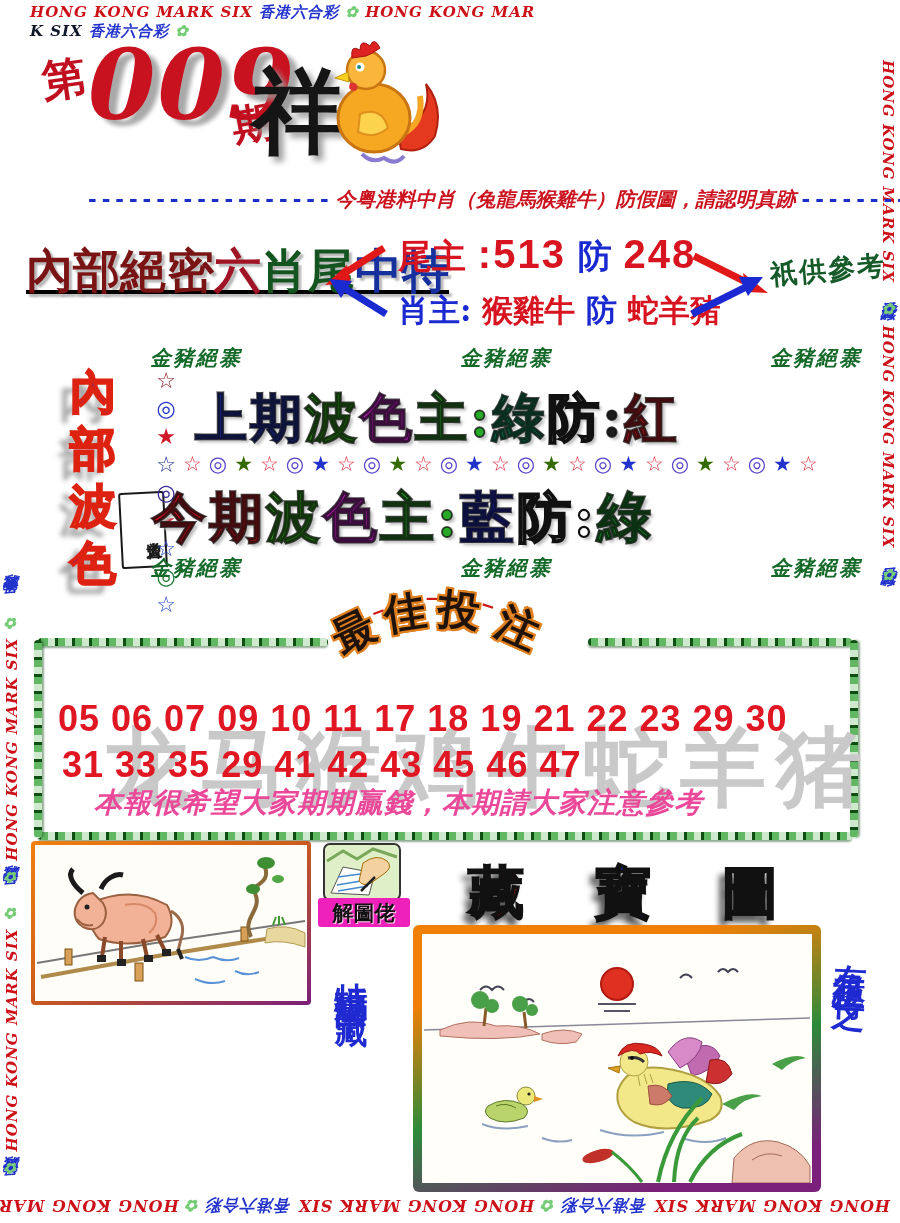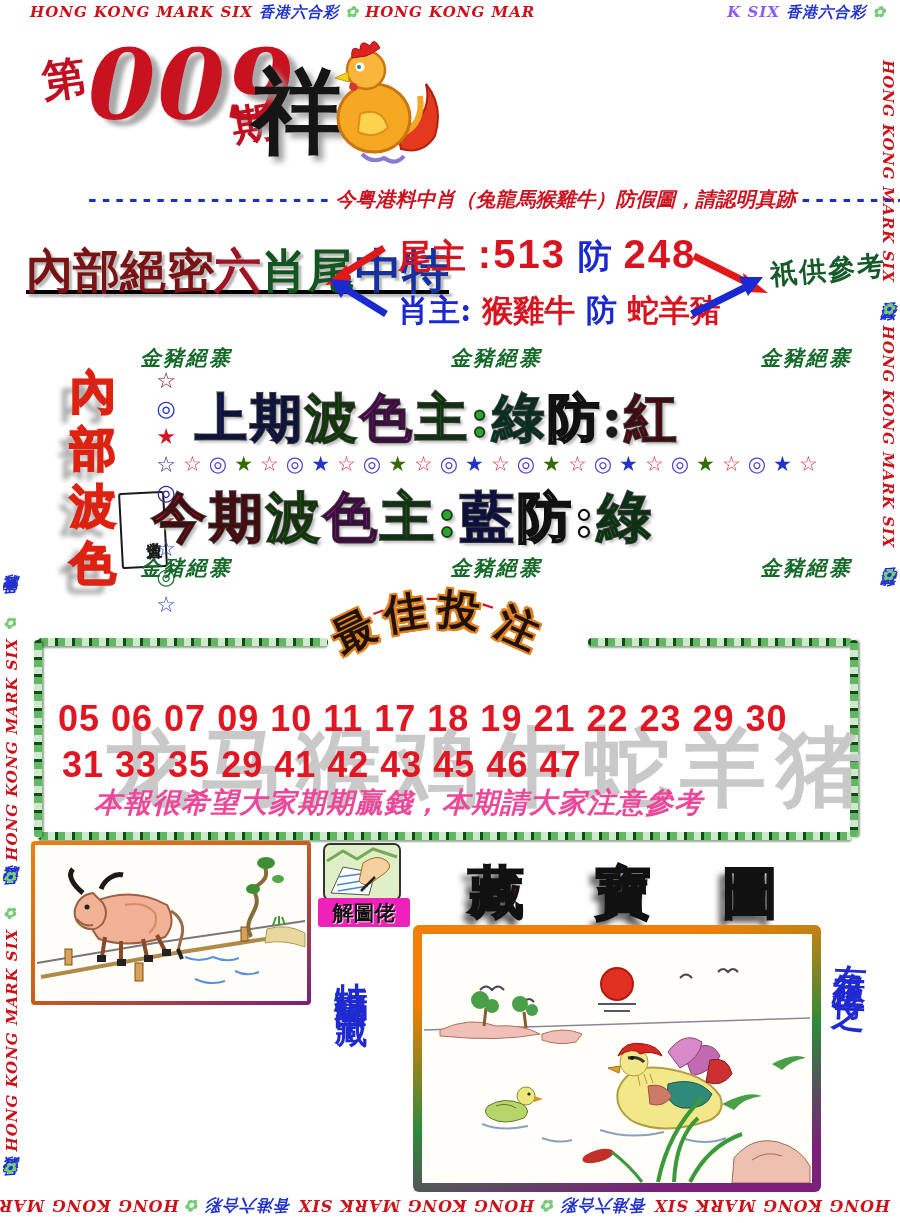--- a/index.html
+++ b/index.html
@@ -1,21 +1,21 @@
 <!DOCTYPE html>
 <html><head>
 <meta charset="utf-8">
 <style>
   html,body{margin:0;padding:0;background:#fff;}
   #page{position:relative;width:900px;height:1223px;background:#fff;overflow:hidden;
         font-family:"Liberation Sans",sans-serif;}
   .abs{position:absolute;}
   
   .bord{font:italic bold 15px "DejaVu Serif",serif;letter-spacing:1px;white-space:nowrap;}
-  .top-bord{left:30px;top:3px;width:856px;display:flex;justify-content:space-between;}
+  .top-bord{left:30px;top:3px;width:856px;display:flex;justify-content:space-between;flex-direction:column;}
   .left-bord{left:3px;top:28px;height:1160px;writing-mode:vertical-rl;transform:rotate(180deg);}
   .right-bord{right:3px;top:60px;height:1135px;writing-mode:vertical-rl;}
   .bot-bord{left:10px;top:1194px;width:880px;transform:rotate(180deg);font-size:16px;}
   
   .issue-pre{left:42px;top:50px;font:bold 44px "DejaVu Serif",serif;color:#c01020;transform:rotate(-8deg);}
   .issue-num{left:88px;top:28px;font:italic bold 97px "DejaVu Serif",serif;color:#c81220;
              text-shadow:8px 6px 4px #a9a9a9;letter-spacing:2px;}
   .issue-suf{left:232px;top:96px;font:bold 42px "DejaVu Serif",serif;color:#c01020;transform:rotate(-10deg);}
   .brand-ch{left:252px;top:50px;font:bold 92px "DejaVu Serif",serif;color:#151515;
             text-shadow:5px 5px 6px #9a9a9a;}
@@ -27,21 +27,21 @@
   .notice-t{font:italic bold 20px "DejaVu Serif",serif;color:#cc1420;margin:0 4px;}
   
   .headline{left:26px;top:240px;font:bold 47px "DejaVu Serif",serif;white-space:nowrap;text-decoration:underline;}
   .headline span{text-shadow:3px 3px 2px #b9b9b9;}
   .tail-line{left:398px;top:232px;white-space:nowrap;font:bold 34px "DejaVu Serif",serif;}
   .tail-line .num{font:bold 40px "Liberation Sans",sans-serif;letter-spacing:2px;}
   .zod-line{left:398px;top:290px;white-space:nowrap;font:bold 31px "DejaVu Serif",serif;}
   .red-t{color:#d81420;} .blue-t{color:#1a2ad0;}
   .ref-note{left:770px;top:252px;font:bold 27px "DejaVu Serif",serif;color:#155a28;
             transform:rotate(-5deg);letter-spacing:2px;white-space:nowrap;}
-  .goldpig-row{left:140px;top:344px;width:712px;display:flex;justify-content:space-between;}
+  .goldpig-row{left:150px;top:344px;width:712px;display:flex;justify-content:space-between;}
   .goldpig-row2{top:554px;}
   .goldpig{font:italic bold 21px "DejaVu Serif",serif;color:#156a2a;letter-spacing:2px;}
   
   .side-label{left:70px;top:364px;font:bold 46px "DejaVu Serif",serif;line-height:57px;}
   .side-label span{display:block;-webkit-text-stroke:2px #dd2211;
                    text-shadow:-11px 9px 5px rgba(110,110,110,.65);}
   .seal{left:120px;top:492px;width:40px;height:68px;border:2px solid #1a1a1a;border-radius:3px;
         writing-mode:vertical-rl;text-orientation:upright;font:bold 16px "DejaVu Serif",serif;
         color:#1a1a1a;text-align:center;padding:2px 1px;transform:rotate(-3deg);}
   .star-col{left:152px;top:368px;width:28px;display:flex;flex-direction:column;gap:3px;
@@ -91,21 +91,21 @@
   .vtext-l{left:328px;top:956px;}
   .vtext-r{left:828px;top:938px;transform:rotate(3deg);}
 </style>
 </head>
 <body>
 
 <div id="page">
 
   <div class="abs bord top-bord">
     <span><span style="color: rgb(204, 17, 24);">HONG KONG MARK SIX </span><span style="color: rgb(34, 51, 204);">香港六合彩</span><span style="color: rgb(119, 204, 119);"> ✿ </span><span style="color: rgb(204, 17, 24);">HONG KONG MAR</span></span>
-    <span><span style="color: #8b5cf6;">K SIX </span><span style="color: rgb(34, 51, 204);">香港六合彩</span><span style="color: rgb(119, 204, 119);"> ✿</span></span>
+    <span><span style="color: #0f172a;">K SIX </span><span style="color: rgb(34, 51, 204);">香港六合彩</span><span style="color: rgb(119, 204, 119);"> ✿</span></span>
   </div>
   <div class="abs bord left-bord"><span style="color: rgb(34, 51, 204);">香港六合彩</span><span style="color: rgb(119, 204, 119);"> ✿ </span><span style="color: rgb(204, 17, 24);">HONG KONG MARK SIX</span><span style="color: rgb(119, 204, 119);"> ✿ </span><span style="color: rgb(34, 51, 204);">香港六合彩</span><span style="color: rgb(119, 204, 119);"> ✿ </span><span style="color: rgb(204, 17, 24);">HONG KONG MARK SIX</span><span style="color: rgb(119, 204, 119);"> ✿ </span><span style="color: rgb(34, 51, 204);">香港六合彩</span></div>
   <div class="abs bord right-bord"><span style="color: rgb(204, 17, 24);">HONG KONG MARK SIX </span><span style="color: rgb(34, 51, 204);">香港六合彩</span><span style="color: rgb(119, 204, 119);"> ✿ </span><span style="color: rgb(204, 17, 24);">HONG KONG MARK SIX </span><span style="color: rgb(34, 51, 204);">香港六合彩</span><span style="color: rgb(119, 204, 119);"> ✿</span></div>
   <div class="abs bord bot-bord"><span style="color: rgb(204, 17, 24);">HONG KONG MARK SIX </span><span style="color: rgb(34, 51, 204);">香港六合彩</span><span style="color: rgb(119, 204, 119);"> ✿ </span><span style="color: rgb(204, 17, 24);">HONG KONG MARK SIX </span><span style="color: rgb(34, 51, 204);">香港六合彩</span><span style="color: rgb(119, 204, 119);"> ✿ </span><span style="color: rgb(204, 17, 24);">HONG KONG MARK SIX</span></div>
 
   <div class="abs issue-pre">第</div>
   <div class="abs issue-num">009</div>
   <div class="abs issue-suf">期</div>
   <div class="abs brand-ch">祥</div>
 

